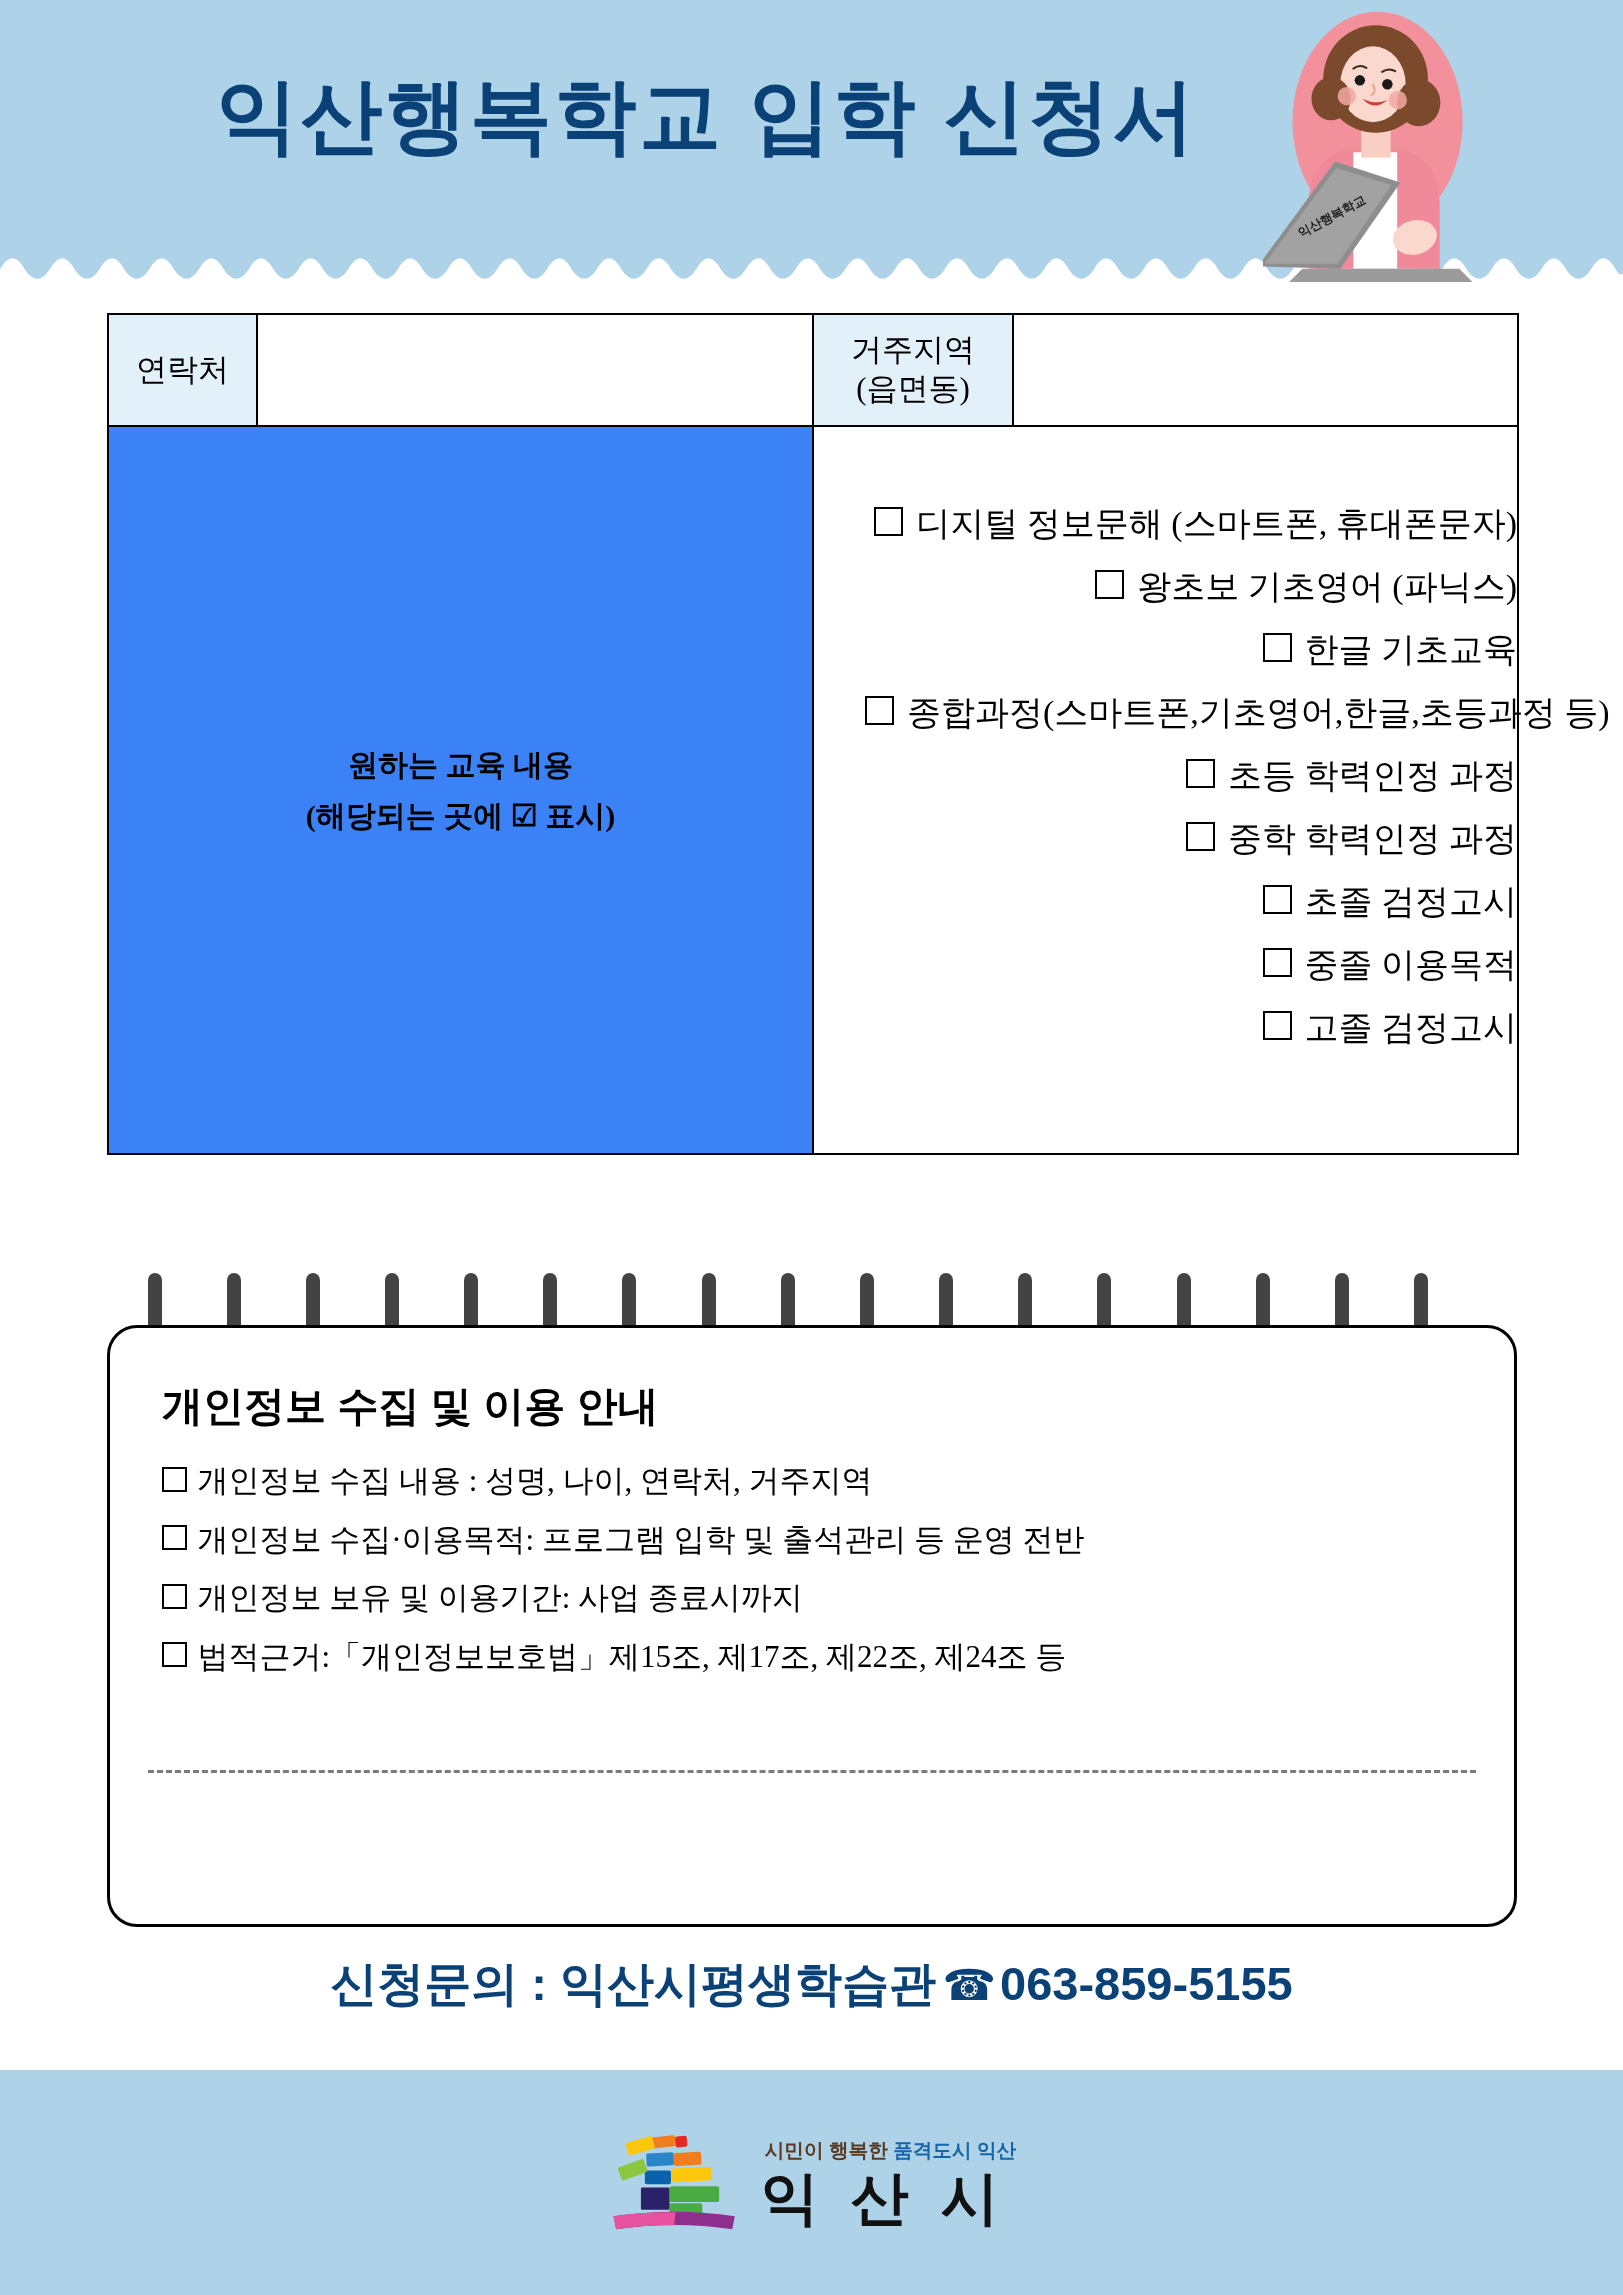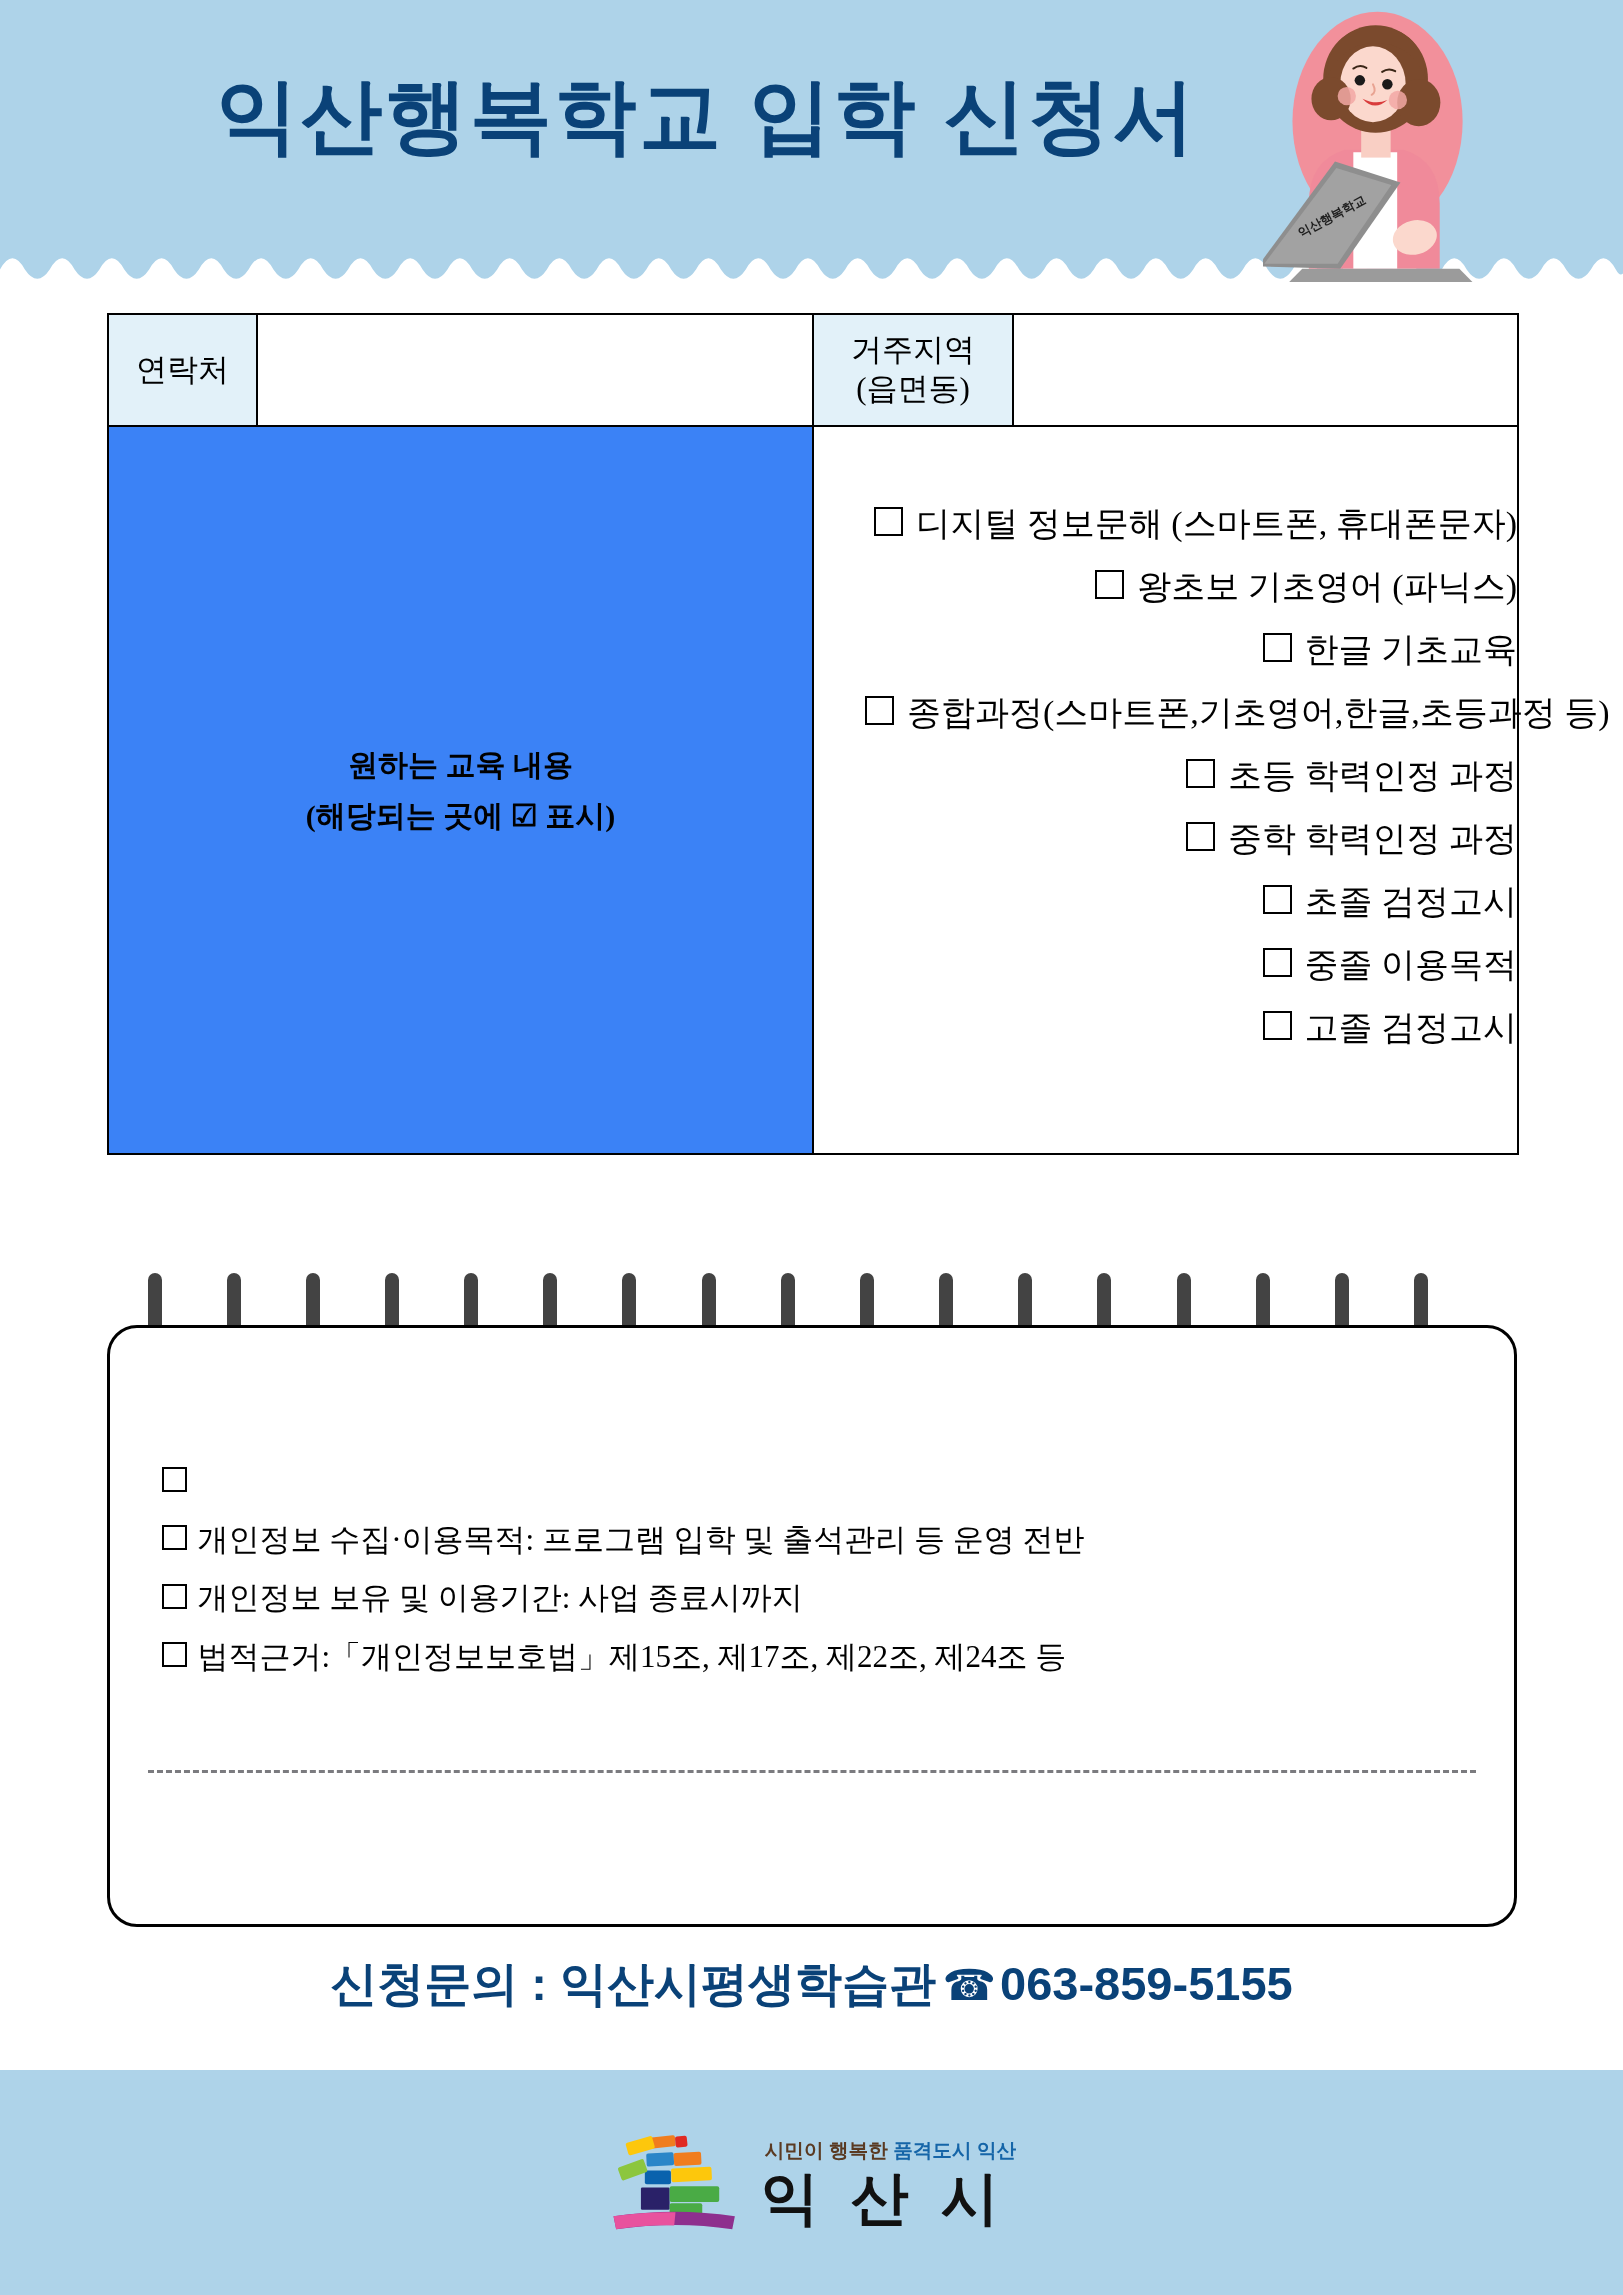--- a/index.html
+++ b/index.html
@@ -367,22 +367,23 @@
     <div class="ring" style="left: 832px;"></div>
     <div class="ring" style="left: 911px;"></div>
     <div class="ring" style="left: 990px;"></div>
     <div class="ring" style="left: 1070px;"></div>
     <div class="ring" style="left: 1149px;"></div>
     <div class="ring" style="left: 1228px;"></div>
     <div class="ring" style="left: 1307px;"></div>
   </div>
 
 <div class="privacy-box">
+  <div class="privacy-title">개인정보 수집 및 이용 안내</div>
   <ul class="privacy-list">
-    <li><span class="cbx"></span></li>
+    <li><span class="cbx"></span><span>개인정보 수집 내용 : 성명, 나이, 연락처, 거주지역</span></li>
     <li><span class="cbx"></span><span>개인정보 수집·이용목적: 프로그램 입학 및 출석관리 등 운영 전반</span></li>
     <li><span class="cbx"></span><span>개인정보 보유 및 이용기간: 사업 종료시까지</span></li>
     <li><span class="cbx"></span><span>법적근거:「개인정보보호법」제15조, 제17조, 제22조, 제24조 등</span></li>
   </ul>
   <div class="dashed-sep"></div>
 </div>
 
 <div class="contact-line">
   <span>신청문의 : 익산시평생학습관</span><span class="phone-icon">☎</span><span>063-859-5155</span>
 </div>

